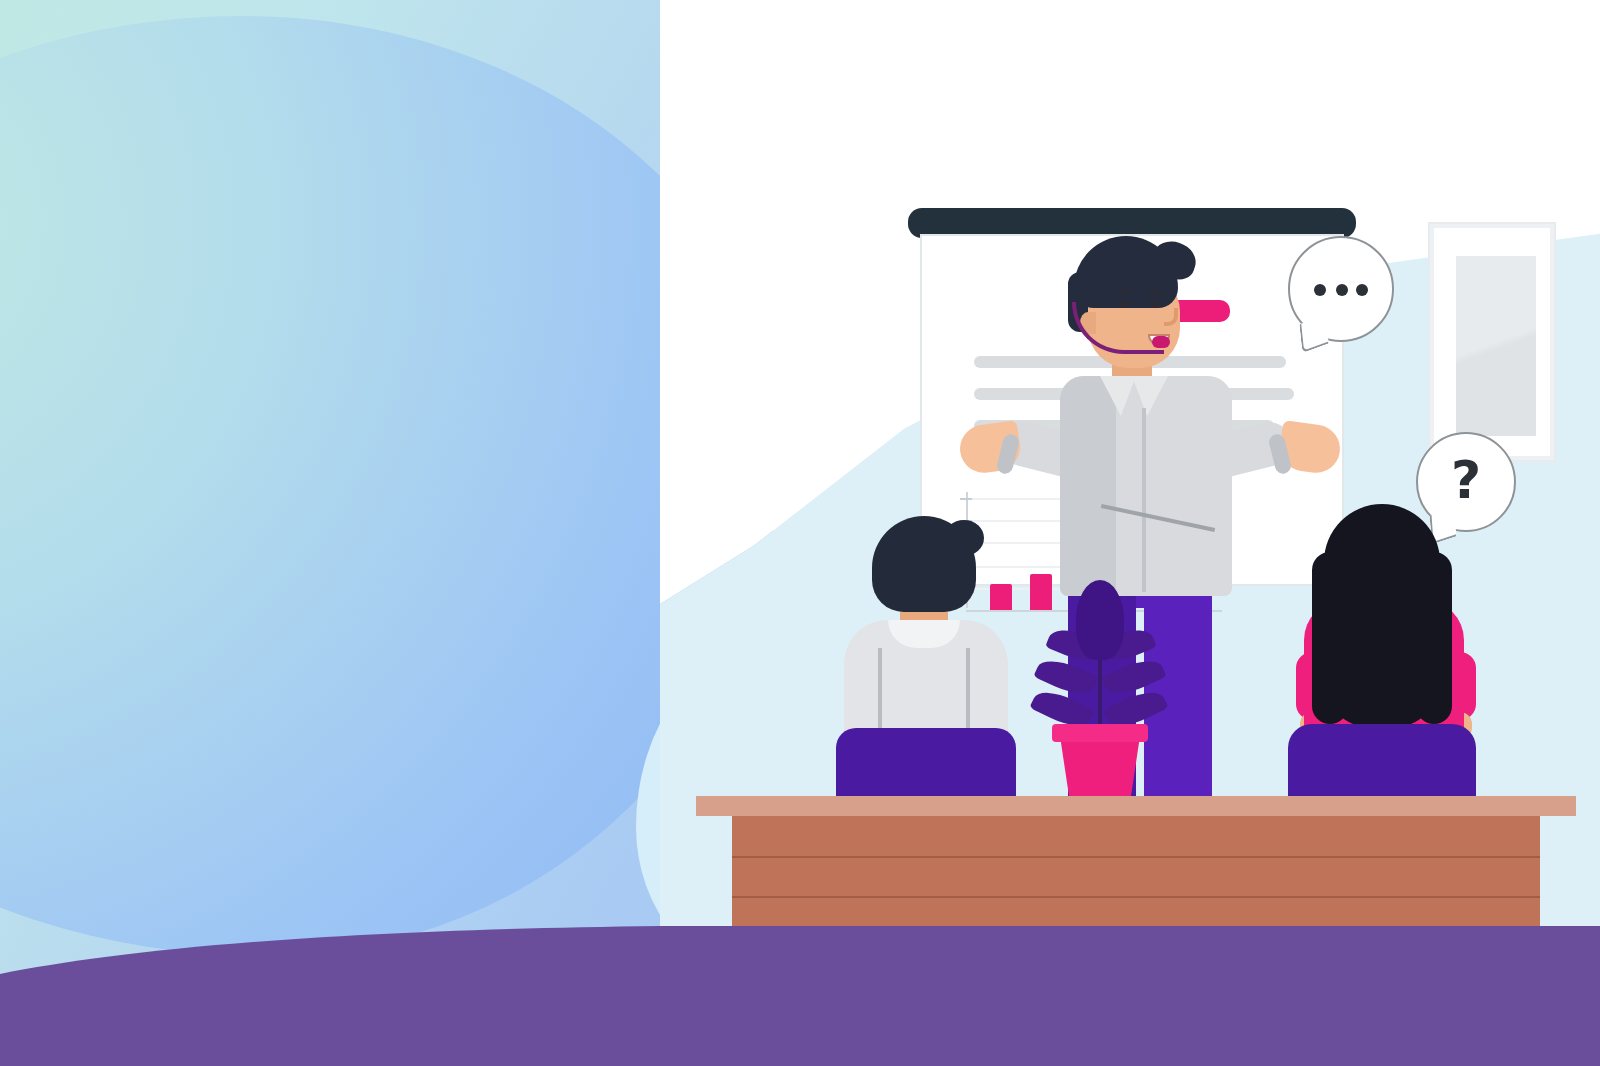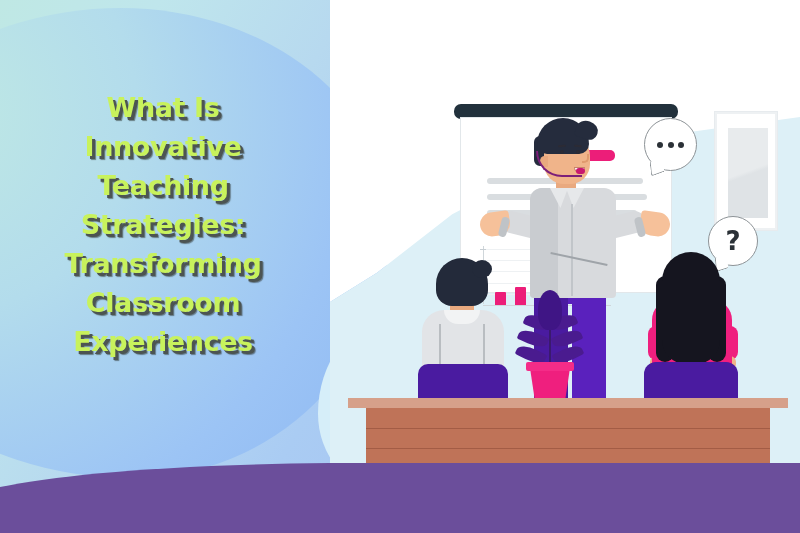--- a/index.html
+++ b/index.html
@@ -605,21 +605,14 @@
       </div>
 
   </div>
 
   <div class="footer">
     <svg viewBox="0 0 800 70" preserveAspectRatio="none" aria-hidden="true">
       <path d="M0,24 C60,12 160,2 330,0 L800,0 L800,70 L0,70 Z" transform="translate(0,0)" fill="#6b4e9b"></path>
     </svg>
   </div>
 
-  <div class="title">What Is
-Innovative
-Teaching
-Strategies:
-Transforming
-Classroom
-Experiences</div>
 
 </div>
 
 </body></html>

